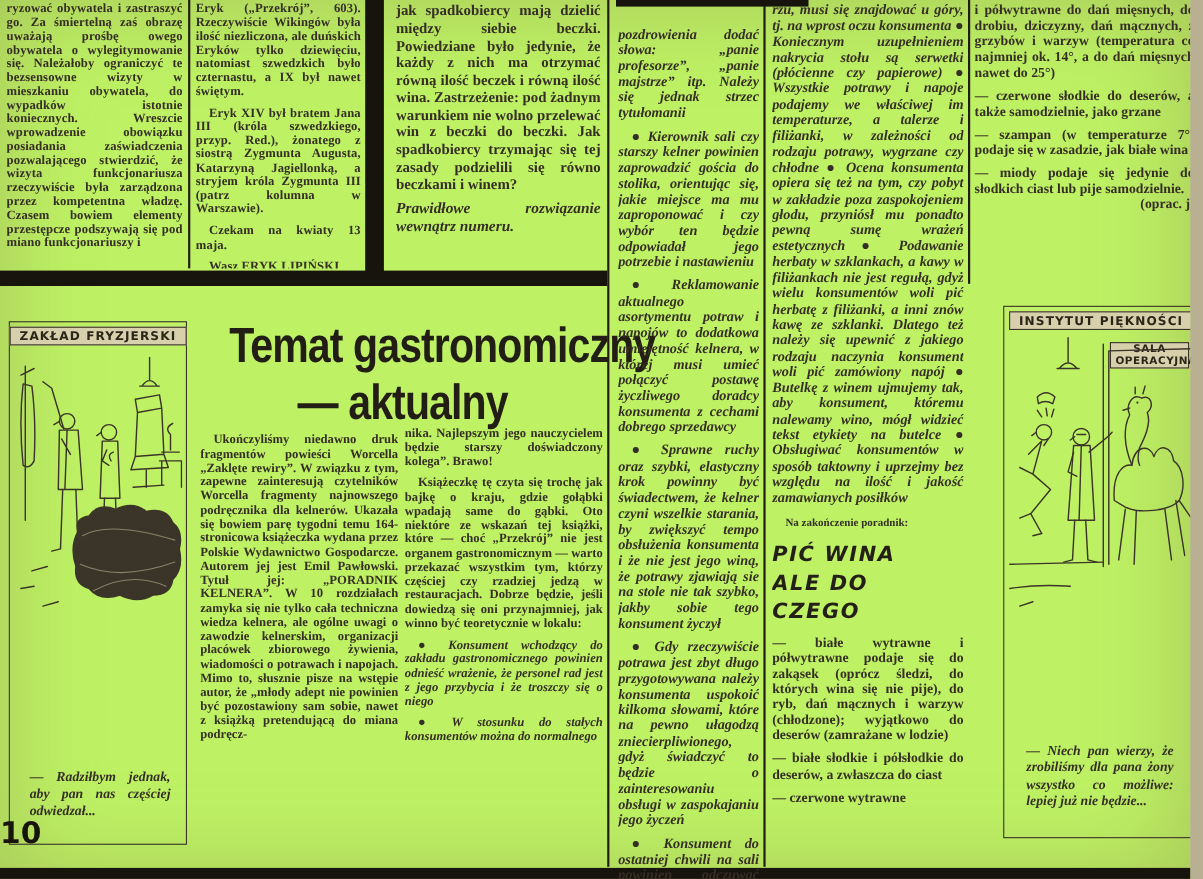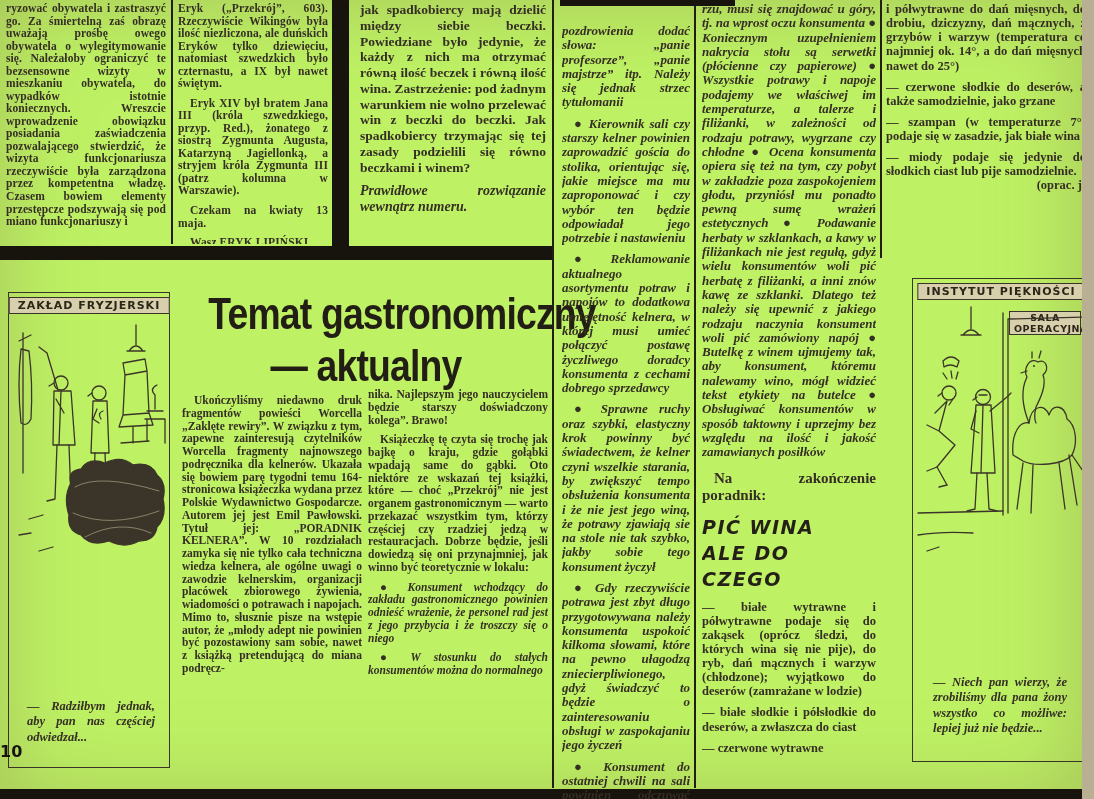--- a/index.html
+++ b/index.html
@@ -14,30 +14,30 @@
   .c-riddle{font-size:13.5px;line-height:1.17;font-weight:700;}
   .c-ital{font-size:13px;line-height:1.1;font-weight:700;font-style:italic;}
   .c-six{font-size:12.5px;line-height:1.13;font-weight:700;}
   .c-mid{font-size:11.5px;line-height:1.11;font-weight:700;}
   .note-ital{font-style:italic;font-weight:700;}
   .rule-v{background:#221d15;}
   .bar{background:#17130d;}
   .headline{font-family:"Liberation Sans","DejaVu Sans",sans-serif;font-weight:700;
             color:#221d15;text-align:center;font-size:45px;line-height:52px;
             transform:scaleX(.83);transform-origin:50% 0;letter-spacing:-1px;white-space:nowrap;}
-  .closing{font-size:15px;font-weight:700;text-align:justify;text-indent:14px;}
+  .closing{font-size:10px;font-weight:700;text-align:justify;text-indent:14px;}
   .wine-head{font-family:"DejaVu Sans","Liberation Sans",sans-serif;font-weight:700;font-style:italic;
              font-size:19px;letter-spacing:1.5px;line-height:26px;color:#241f17;}
   .cartoon{border:1.6px solid #3a3328;}
   .sign{font-family:"DejaVu Sans","Liberation Sans",sans-serif;font-weight:700;font-size:11px;
         letter-spacing:1px;border:1.5px solid #3a3328;padding:1px 8px;white-space:nowrap;
         background:#d8cfac;color:#2c2619;}
   .sign.small{font-size:9.5px;letter-spacing:.5px;padding:0 4px;text-align:center;line-height:11px;}
   .caption{font-size:12.5px;line-height:1.22;font-weight:700;font-style:italic;text-align:justify;}
-  .pageno{font-family:"DejaVu Sans",sans-serif;font-weight:900;font-size:16px;color:#17130d;}
+  .pageno{font-family:"DejaVu Sans",sans-serif;font-weight:900;font-size:27px;color:#17130d;}
   svg{display:block;}
   svg path,svg line,svg circle,svg ellipse,svg polyline{stroke:#3b3428;fill:none;
       stroke-width:1.3;stroke-linecap:round;stroke-linejoin:round;}
 </style>
 </head>
 <body>
 
 <div class="page">
 
   <div class="abs rule-v" style="left:171px;top:0;width:1.6px;height:244px;"></div>

